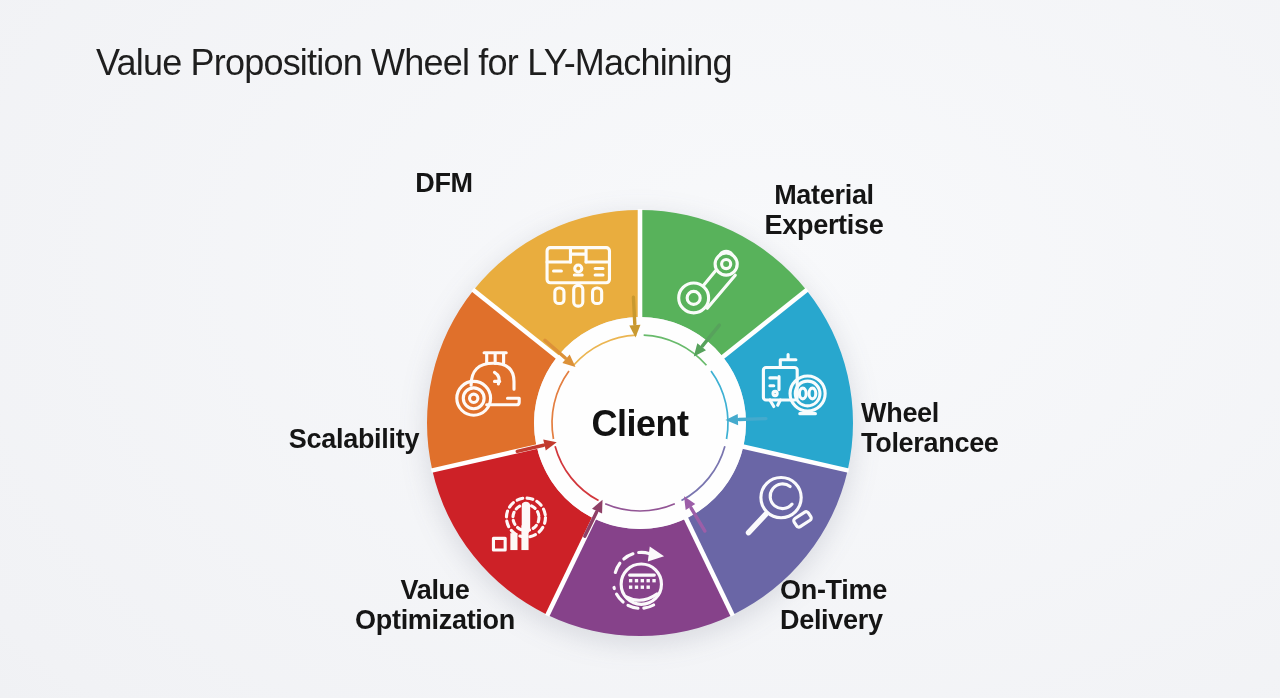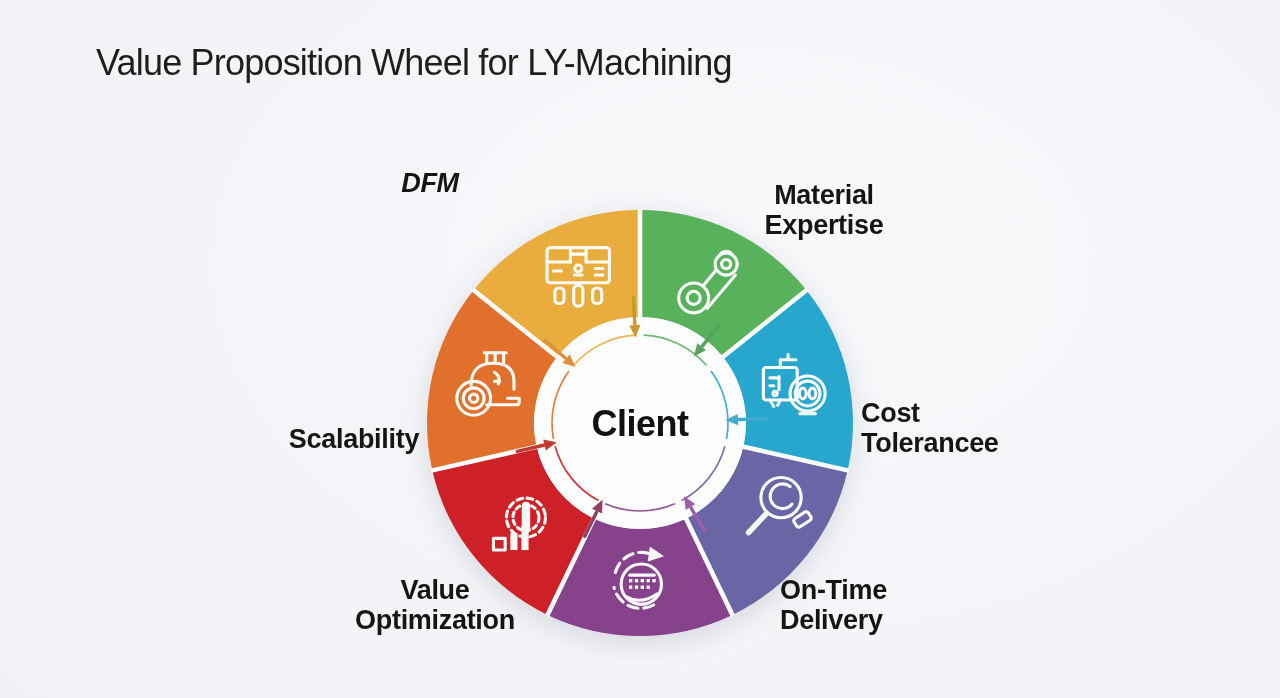--- a/index.html
+++ b/index.html
@@ -153,29 +153,29 @@
         <rect x="28.5" y="38" width="7" height="16" rx="3.2"></rect>
         <rect x="43" y="40" width="7" height="12" rx="3.2"></rect>
       </g>
     </g>
   </svg>
 
   <div class="center-label">
     <div>Client</div>
   </div>
 
-  <div class="callout ctr" style="left:430px;top:168px;font-style:italic;">
+  <div class="callout ctr" style="left:444px;top:168px;">
     <div>DFM</div>
   </div>
   <div class="callout ctr" style="left:824px;top:180px;">
     <div>Material</div>
       <div>Expertise</div>
   </div>
   <div class="callout" style="left:861px;top:398px;">
-    <div>Cost</div>
+    <div>Wheel</div>
       <div>Tolerancee</div>
   </div>
   <div class="callout" style="left:780px;top:575px;">
     <div>On-Time</div>
       <div>Delivery</div>
   </div>
   <div class="callout ctr" style="left:435px;top:575px;">
     <div>Value</div>
       <div>Optimization</div>
   </div>

